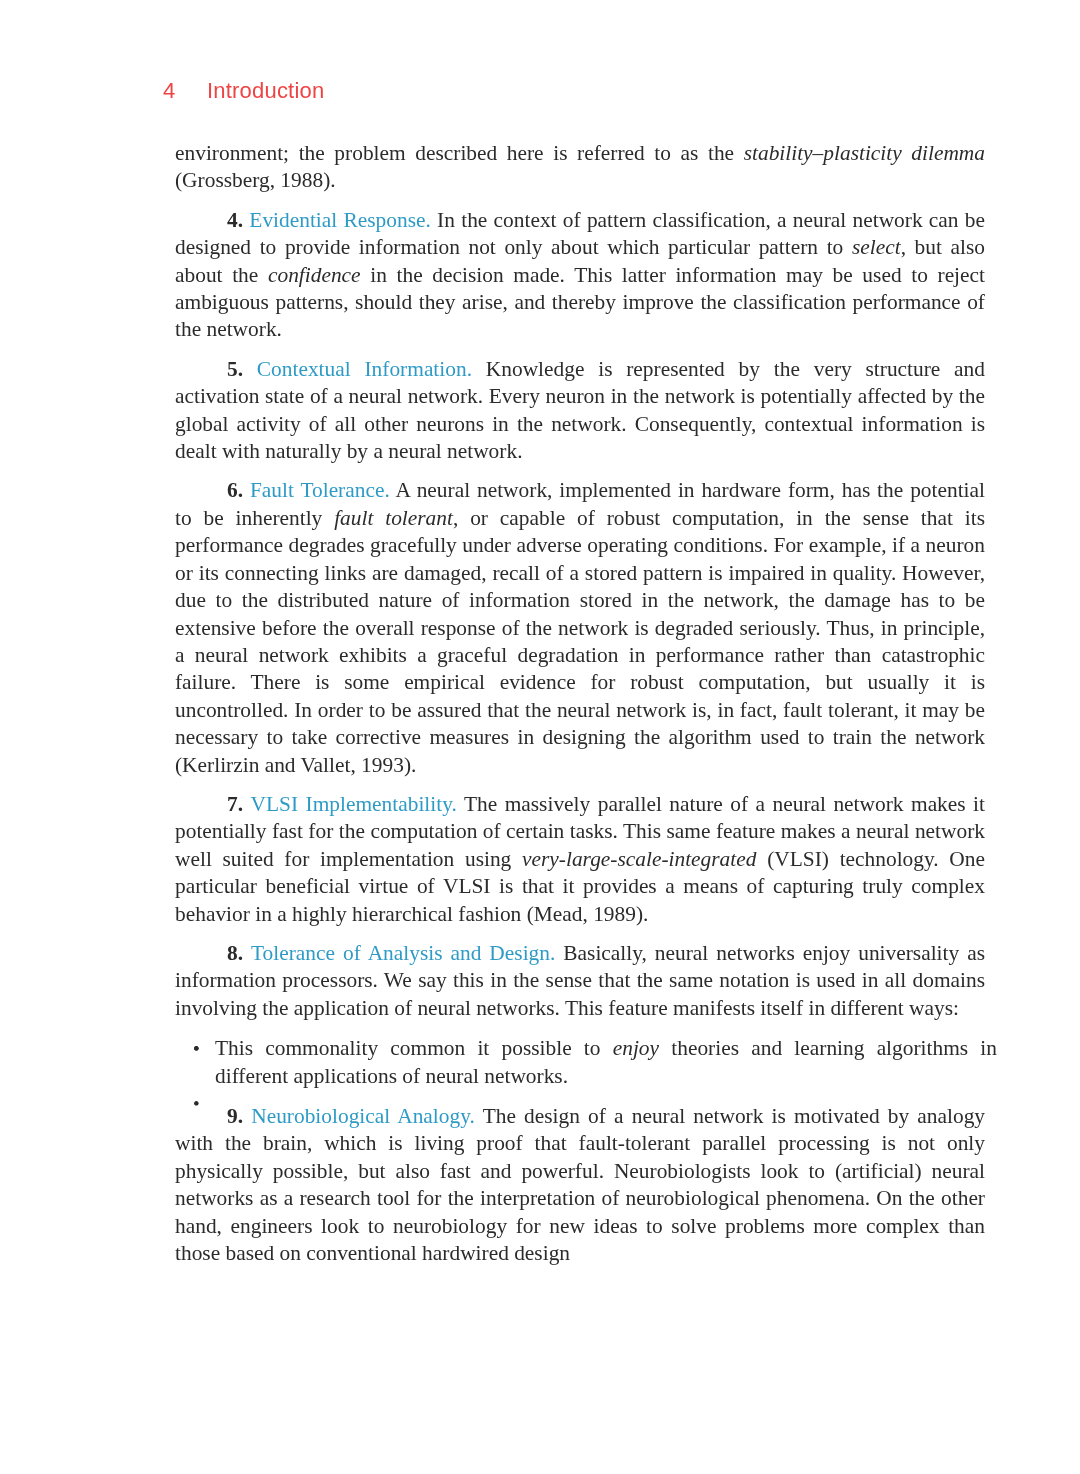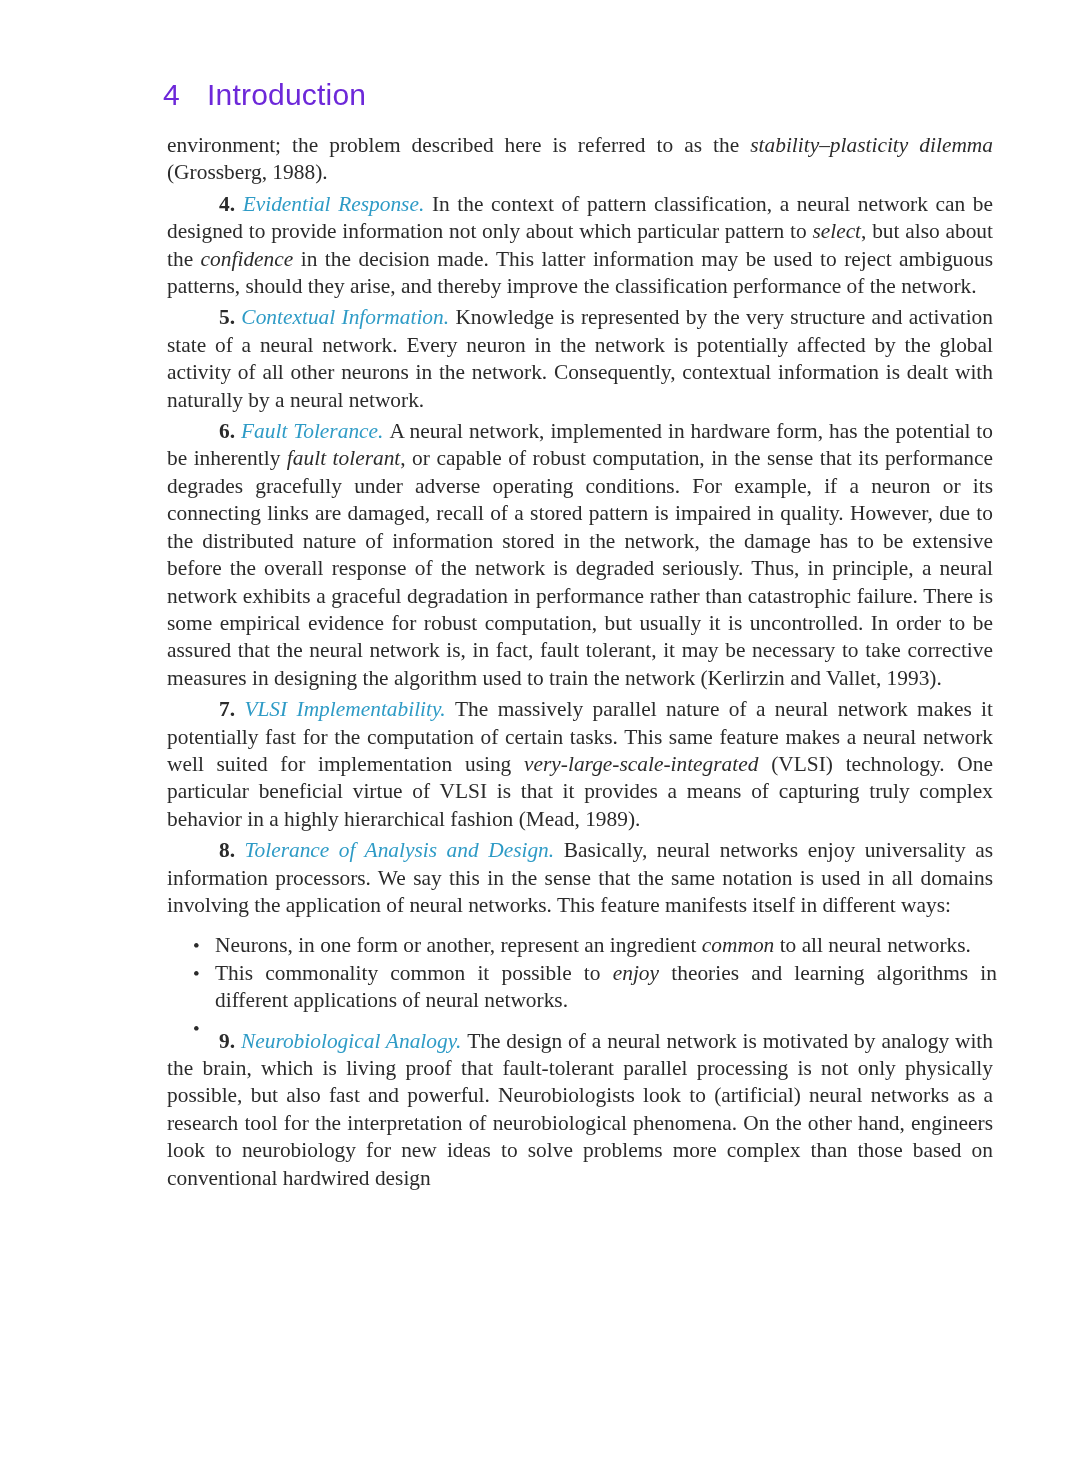--- a/index.html
+++ b/index.html
@@ -13,39 +13,39 @@
     width:1080px;height:1474px;
     background:var(--page-bg);
     overflow:hidden;
     box-sizing:border-box;
     color:var(--body-text);
   }
   .running-head{
     position:absolute;
     left:163px;top:78px;
     font-family:"Liberation Sans","DejaVu Sans",sans-serif;
-    font-size:30px;
-    color:#6d28d9;
+    font-size:22px;
+    color:#ef4444;
     letter-spacing:0.2px;
   }
   .running-head .pageno{display:inline-block;min-width:44px;}
   .page-body{
     position:absolute;
     left:163px;top:128px;
     width:834px;
     font-family:"Liberation Serif","DejaVu Serif",serif;
     font-size:21.4px;
     line-height:27.4px;
     text-align:justify;
     color:var(--body-text);
   }
-  .para{margin:4px;}
+  .para{margin:12px;}
   .para.ind{text-indent:52px;}
   .num{font-weight:bold;}
-  .head{color:var(--heading);font-style:italic;}
+  .head{color:var(--heading);}
   .i{font-style:italic;}
   ul.features{
     list-style:none;
     margin:13px 0 13px 0;
     padding:0 0 0 52px;
   }
   ul.features li{
     position:relative;
     margin:0;
   }
@@ -74,21 +74,20 @@
 
     <p class="para ind"><span class="num">6. </span><span class="head">Fault Tolerance. </span><span>A neural network, implemented in hardware form, has the potential to be inherently </span><span class="i">fault tolerant</span><span>, or capable of robust computation, in the sense that its performance degrades gracefully under adverse operating conditions. For example, if a neuron or its connecting links are damaged, recall of a stored pattern is impaired in quality. However, due to the distributed nature of information stored in the network, the damage has to be extensive before the overall response of the network is degraded seriously. Thus, in principle, a neural network exhibits a graceful degradation in performance rather than catastrophic failure. There is some empirical evidence for robust computation, but usually it is uncontrolled. In order to be assured that the neural network is, in fact, fault tolerant, it may be necessary to take corrective measures in designing the algorithm used to train the network (Kerlirzin and Vallet, 1993).</span></p>
 
     <p class="para ind"><span class="num">7. </span><span class="head">VLSI Implementability. </span><span>The massively parallel nature of a neural network makes it potentially fast for the computation of certain tasks. This same feature makes a neural network well suited for implementation using </span><span class="i">very-large-scale-integrated</span><span> (VLSI) technology. One particular beneficial virtue of VLSI is that it provides a means of capturing truly complex behavior in a highly hierarchical fashion (Mead, 1989).</span></p>
 
     <p class="para ind"><span class="num">8. </span><span class="head">Tolerance of Analysis and Design. </span><span>Basically, neural networks enjoy universality as information processors. We say this in the sense that the same notation is used in all domains involving the application of neural networks. This feature manifests itself in different ways:</span></p>
 
     <ul class="features">
       <li>
         <span class="blt">•</span>
-        <span><span>Neurons, in one form or another, represent an ingredient </span><span class="i">common</span><span> to all neural networks.</span></span>
       </li>
       <li>
         <span class="blt">•</span>
         <span><span>This commonality common it possible to </span><span class="i">enjoy</span><span> theories and learning algorithms in different applications of neural networks.</span></span>
       </li>
       <li>
         <span class="blt">•</span>
       </li>
     </ul>
 

